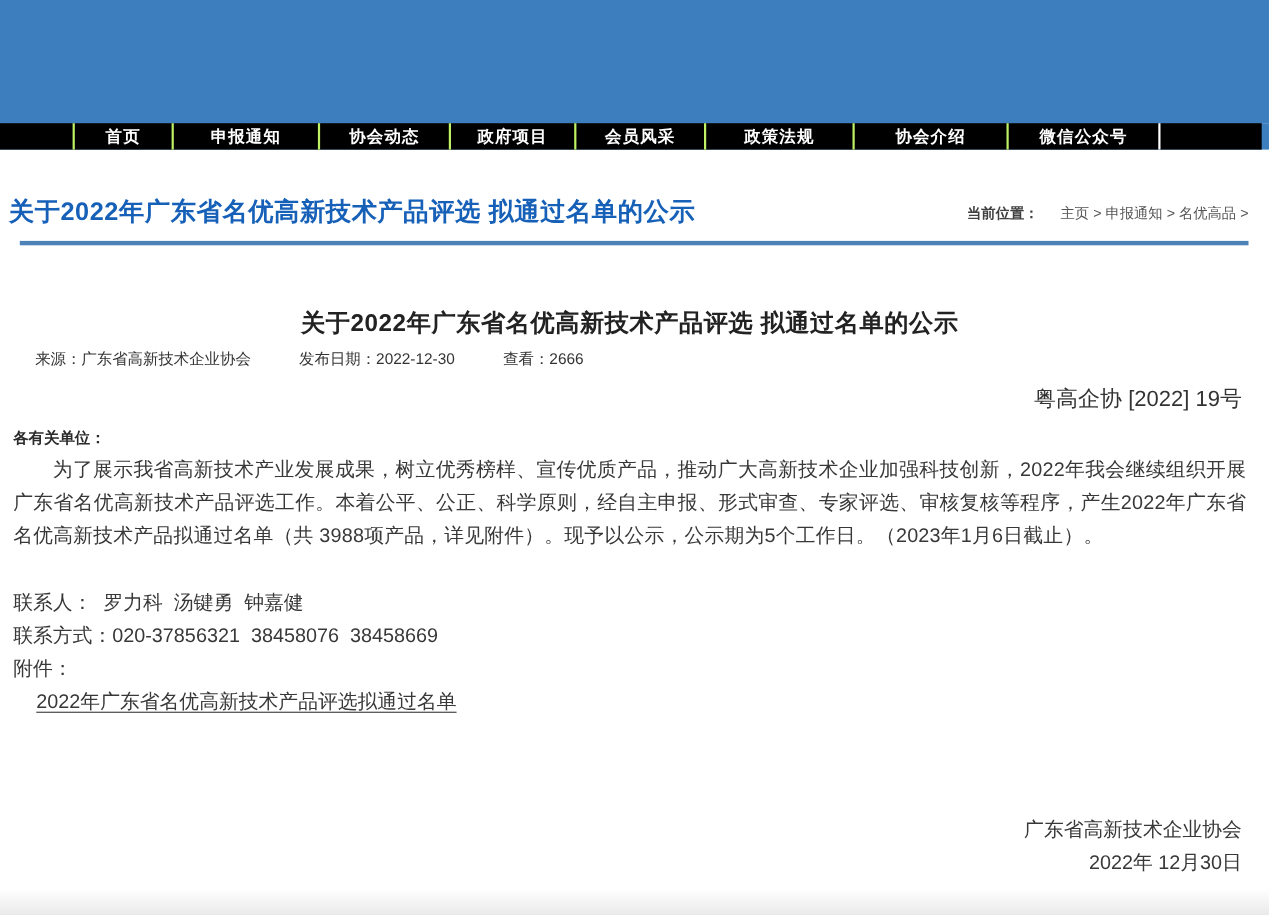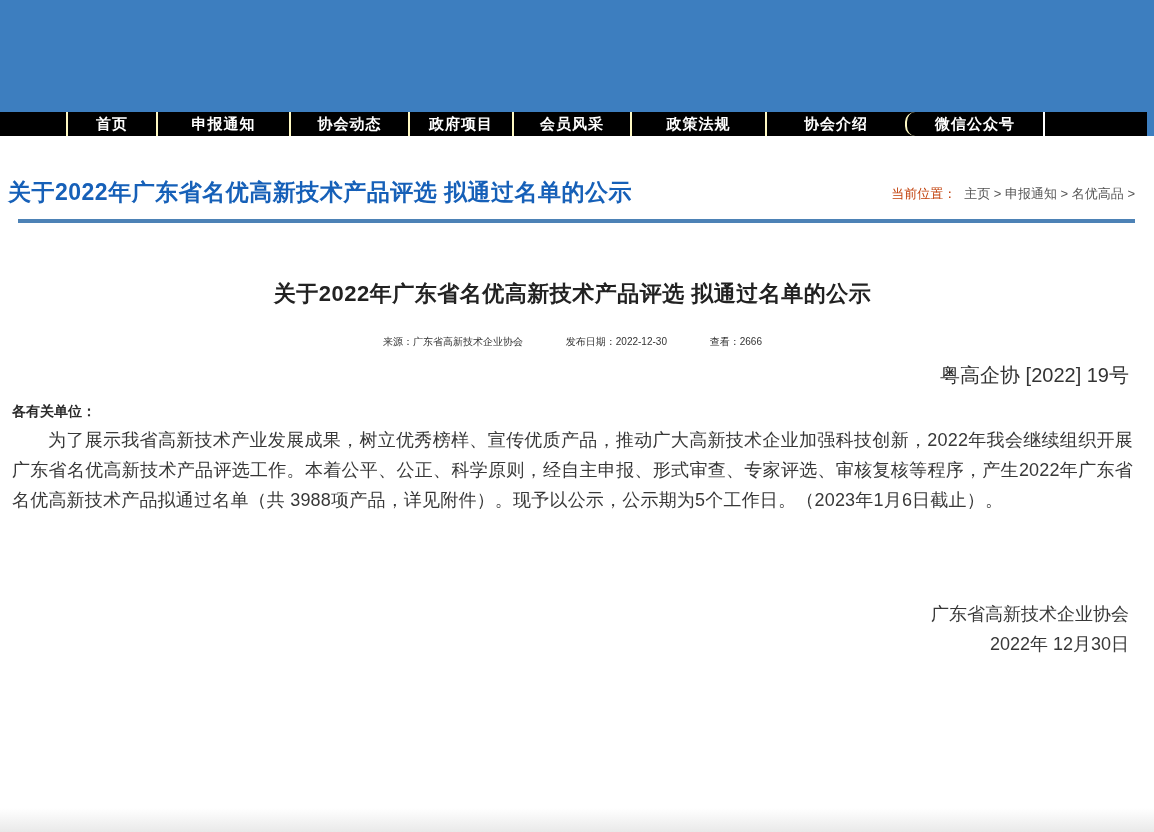--- a/index.html
+++ b/index.html
@@ -29,38 +29,38 @@
   }
   .navbar {
     width: 1147px;
     height: 24px;
     background: #000;
     display: flex;
     align-items: stretch;
   }
   .nav-spacer { width: 66px; }
   .nav-item {
-    border-left: 2px solid #fef9c3;
+    border-left: 2px solid #bef264;
     color: #fff;
     font-size: 15px;
     font-weight: bold;
     display: flex;
     align-items: center;
     justify-content: center;
     cursor: pointer;
     letter-spacing: 1px;
   }
   .nav-item:nth-of-type(2) { width: 90px; }
   .nav-item:nth-of-type(3) { width: 133px; }
   .nav-item:nth-of-type(4) { width: 119px; }
-  .nav-item:nth-of-type(5) { width: 104px; }
+  .nav-item:nth-of-type(5) { width: 114px; }
   .nav-item:nth-of-type(6) { width: 118px; }
   .nav-item:nth-of-type(7) { width: 135px; }
   .nav-item:nth-of-type(8) { width: 140px; }
-  .nav-item:nth-of-type(9) { width: 138px; border-radius: 10px; }
+  .nav-item:nth-of-type(9) { width: 138px; }
   .nav-filler { flex: 1; border-left: 2px solid #fff; }
 
   
   .pagehead {
     display: flex;
     justify-content: space-between;
     align-items: flex-end;
     margin-top: 44px;
     padding: 0 19px 0 8px;
   }
@@ -71,23 +71,23 @@
     line-height: 1.1;
     letter-spacing: 0.5px;
   }
   .breadcrumb {
     font-size: 13px;
     color: #555;
     white-space: nowrap;
     padding-bottom: 2px;
   }
   .breadcrumb .loc-label {
-    color: #c2410c;
-    font-weight: normal;
-    margin-right: 8px;
+    color: #404040;
+    font-weight: bold;
+    margin-right: 20px;
   }
   .breadcrumb .crumb-path { cursor: pointer; }
   .head-underline {
     height: 4px;
     background: #4d82b6;
     margin: 14px 19px 0 18px;
   }
 
   
   .article {
@@ -96,24 +96,24 @@
   }
   .art-title {
     text-align: center;
     font-size: 22px;
     font-weight: bold;
     color: #222;
     margin-top: 56px;
     letter-spacing: 0.5px;
   }
   .art-meta {
-    text-align: center;
-    font-size: 10px;
+    text-align: left;
+    font-size: 14px;
     color: #333;
-    margin-top: 26px;
+    margin-top: 9px;
   }
   .art-meta .meta-pair { margin: 0 20px; white-space: pre; }
   .doc-number {
     text-align: right;
     font-size: 20px;
     margin-top: 13px;
     padding-right: 4px;
   }
   .salutation {
     font-size: 14px;
@@ -199,20 +199,28 @@
       <span class="meta-pair">发布日期：2022-12-30</span>
       <span class="meta-pair">查看：2666</span>
     </div>
 
     <div class="doc-number">粤高企协 [2022] 19号</div>
 
     <div class="salutation">各有关单位：</div>
 
     <div class="body-p indent">为了展示我省高新技术产业发展成果，树立优秀榜样、宣传优质产品，推动广大高新技术企业加强科技创新，2022年我会继续组织开展广东省名优高新技术产品评选工作。本着公平、公正、科学原则，经自主申报、形式审查、专家评选、审核复核等程序，产生2022年广东省名优高新技术产品拟通过名单（共  3988项产品，详见附件）。现予以公示，公示期为5个工作日。（2023年1月6日截止）。</div>
 
+    <div class="contacts">
+      <div class="contact-line">联系人：  罗力科  汤键勇  钟嘉健</div>
+      <div class="contact-line">联系方式：020-37856321  38458076  38458669</div>
+      <div class="contact-line">附件：</div>
+      <div class="attach-link-row">
+        <a class="attach-link">2022年广东省名优高新技术产品评选拟通过名单</a>
+      </div>
+    </div>
 
     <div class="signature-block">
       <div>广东省高新技术企业协会</div>
       <div>2022年 12月30日</div>
     </div>
   </div>
 
   <div class="bottom-strip"></div>
 
 </div>

